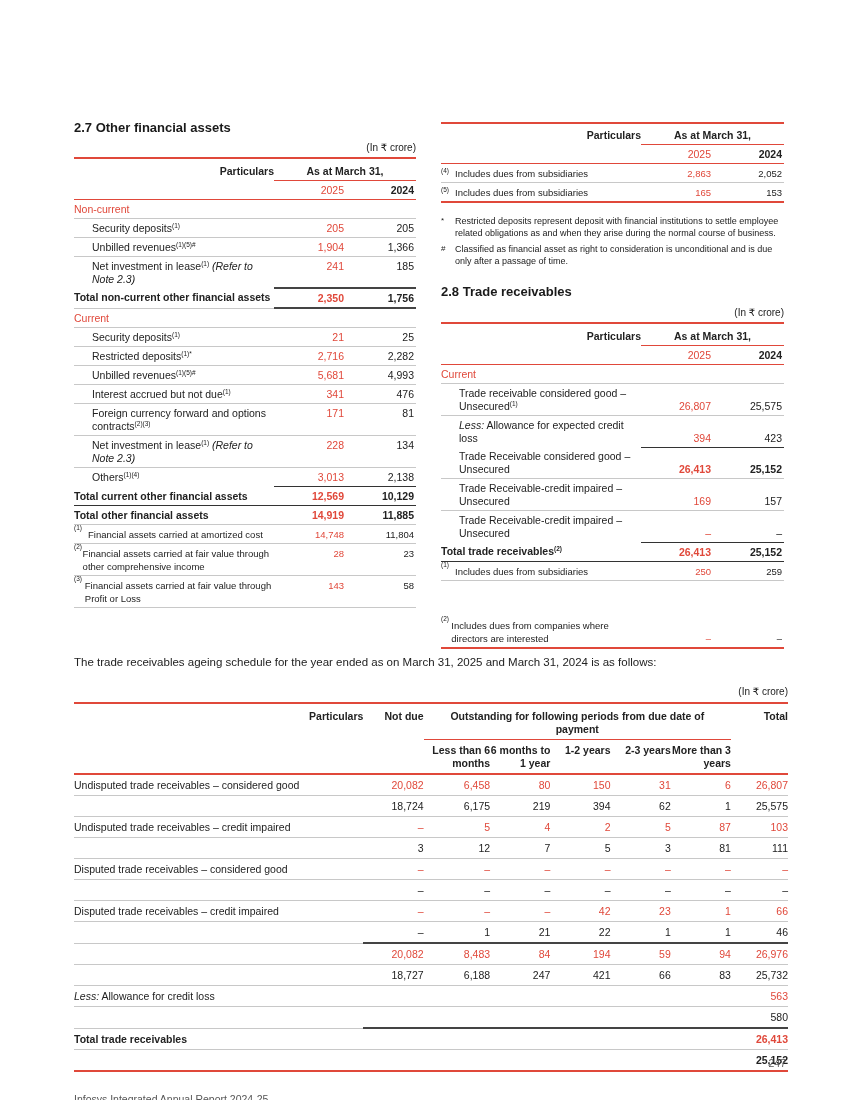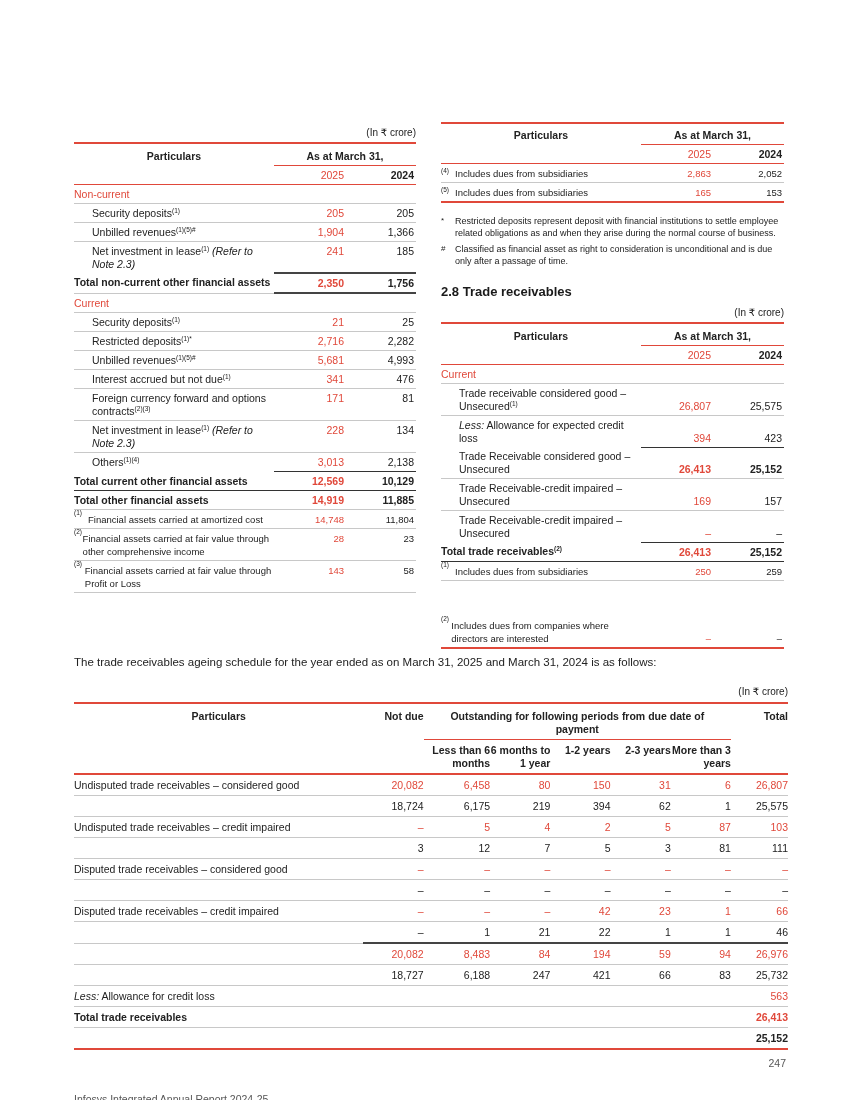--- a/index.html
+++ b/index.html
@@ -4,21 +4,21 @@
 <style>
   * { box-sizing: border-box; margin: 0; padding: 0; }
   html, body { width: 850px; height: 1100px; background: #ffffff; }
   body { font-family: "Liberation Sans", "DejaVu Sans", sans-serif; color: #222; position: relative; overflow: hidden; font-size: 10.5px; }
   .red { color: #e0483a; }
   .abs { position: absolute; }
   h2.sec { font-size: 13px; font-weight: bold; color: #1a1a1a; }
   .unit { font-size: 10px; text-align: right; color: #222; }
   table { border-collapse: collapse; width: 100%; table-layout: fixed; }
   td, th { font-size: 10.5px; vertical-align: top; padding: 3px 0 2px 0; line-height: 13px; }
-  th { font-weight: bold; text-align: center; }
+  th { font-weight: bold; text-align: right; }
   .num { text-align: right; padding-right: 2px; }
   .redtop { border-top: 2px solid #e0483a; }
   .redbot { border-bottom: 2px solid #e0483a; }
   .thinred { border-bottom: 1.2px solid #e0483a; }
   .grey { border-bottom: 1px solid #c8c8c8; }
   .darktop { border-top: 2px solid #444; margin-top: 12px; }
   .darkbot { border-bottom: 2px solid #444; }
   .blkline { border-bottom: 1.2px solid #333; }
   .indent { padding-left: 18px; }
   .sup { font-size: 6.5px; vertical-align: super; line-height: 0; }
@@ -30,20 +30,21 @@
   .star-note .mk { width: 14px; flex: none; font-size: 8px; }
   .footer { font-size: 10.5px; color: #555; }
   .aging td { font-size: 10.5px; padding: 4px 0 3px 0; }
   .aging th { font-size: 10.5px; padding: 4px 0 3px 0; }
   .c { text-align: center; }
 </style>
 </head>
 <body>
 
 <div class="abs" style="left:74px; top:120px; width:342px;">
+  <h2 class="sec">2.7 Other financial assets</h2>
   <div class="unit" style="margin-top:7px;">(In ₹ crore)</div>
   <table style="margin-top:4px;">
     <colgroup>
         <col style="width:200px">
         <col style="width:72px">
         <col style="width:70px">
       </colgroup>
     <tbody>
         <tr class="redtop">
       <th style="padding-top:6px;">Particulars</th>
@@ -410,20 +411,24 @@
           <td class="num">421</td>
           <td class="num">66</td>
           <td class="num">83</td>
           <td class="num">25,732</td>
     </tr>
 
     <tr class="grey">
       <td colspan="7"><span class="it">Less:</span><span> Allowance for credit loss</span></td>
       <td class="num red">563</td>
     </tr>
+    <tr>
+      <td class="grey"></td>
+      <td colspan="7" class="num darkbot">580</td>
+    </tr>
 
     <tr class="grey">
       <td colspan="7" class="bold">Total trade receivables</td>
       <td class="num red bold">26,413</td>
     </tr>
     <tr class="redbot">
       <td colspan="7"></td>
       <td class="num bold">25,152</td>
     </tr>
   </tbody>

